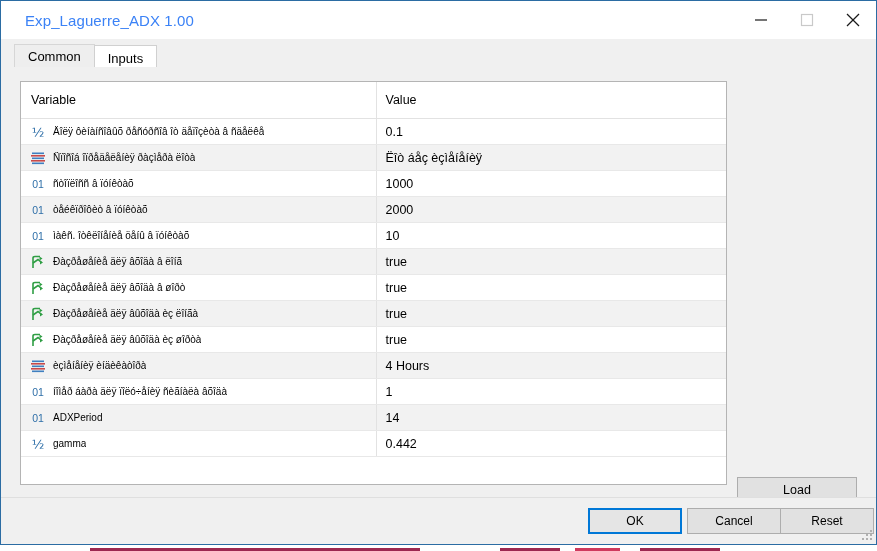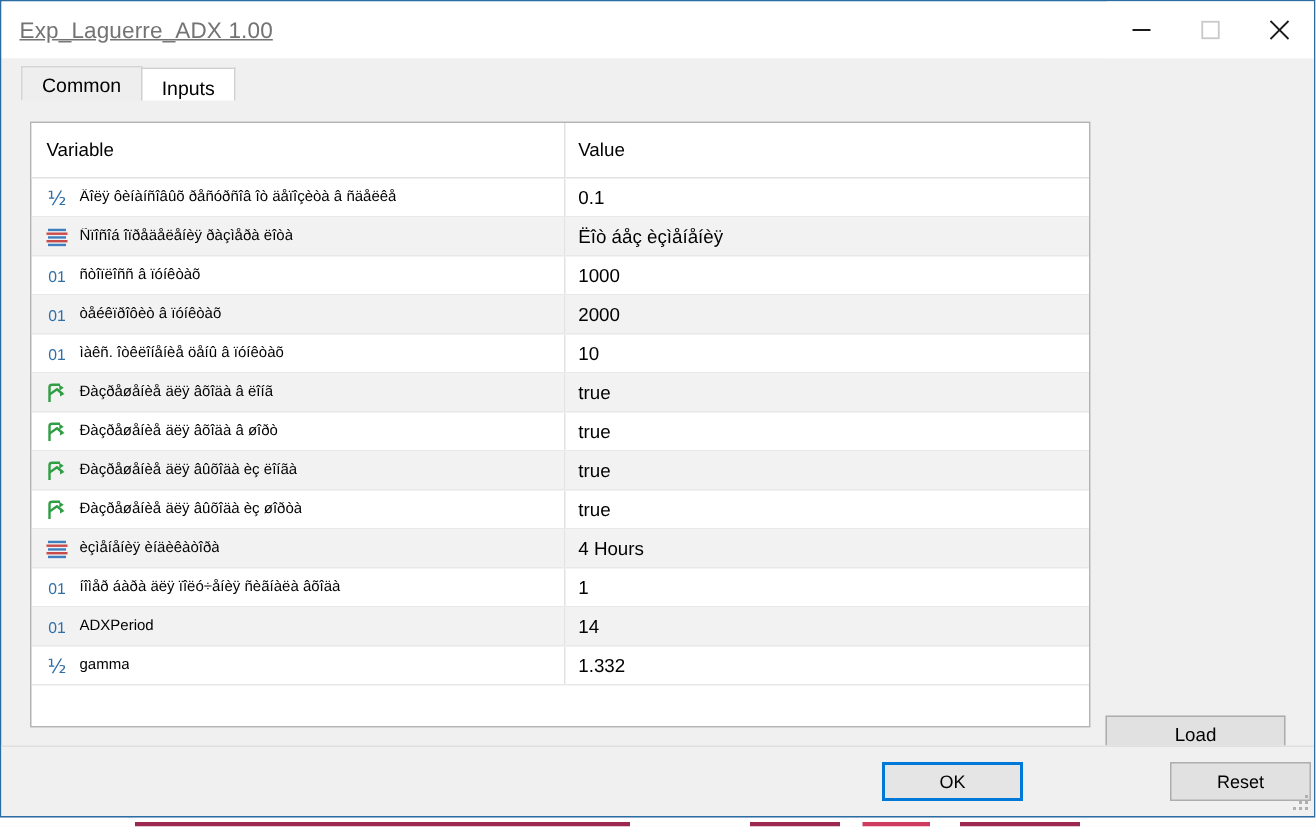--- a/index.html
+++ b/index.html
@@ -33,26 +33,25 @@
 
   .titlebar {
     height: 38px;
     background: #ffffff;
     display: flex;
     align-items: center;
     flex: 0 0 auto;
     position: relative;
   }
   .title-text {
-    margin-left: 12px;
+    margin-left: 24px;
     font-size: 15px;
-    color: #737373;
+    color: #3b82f6;
     letter-spacing: 0.1px;
     white-space: nowrap;
-    text-decoration: underline;
   }
   .winbtns {
     margin-left: auto;
     display: flex;
     height: 38px;
   }
   .winbtn {
     width: 46px;
     height: 38px;
     display: flex;
@@ -484,36 +483,39 @@
                 <td>
                   <div class="varcell">
                     <span class="ticon">
                       <svg width="16" height="16" viewBox="0 0 16 16">
                         <text x="8" y="12.5" text-anchor="middle" font-size="13" font-family="&quot;DejaVu Sans&quot;, sans-serif" fill="#2f6fa8">½</text>
                       </svg>
                     </span>
                     <span class="varlabel">gamma</span>
                   </div>
                 </td>
-                <td class="val-col"><span>1.332</span></td>
+                <td class="val-col"><span>0.442</span></td>
               </tr>
             </tbody>
         </table>
       </div>
 
       <div class="sidebtn" id="btn-load">
         <span>Load</span>
       </div>
       <div class="sidebtn" id="btn-save">
         <span>Save</span>
       </div>
 
       <div class="footer">
         <div class="footbtn" id="btn-ok">
           <span>OK</span>
+        </div>
+        <div class="footbtn" id="btn-cancel">
+          <span>Cancel</span>
         </div>
         <div class="footbtn" id="btn-reset">
           <span>Reset</span>
         </div>
         <div class="grip">
           <i style="left:8px;top:0;"></i>
           <i style="left:4px;top:4px;"></i>
             <i style="left:8px;top:4px;"></i>
           <i style="left:0;top:8px;"></i>
             <i style="left:4px;top:8px;"></i>

